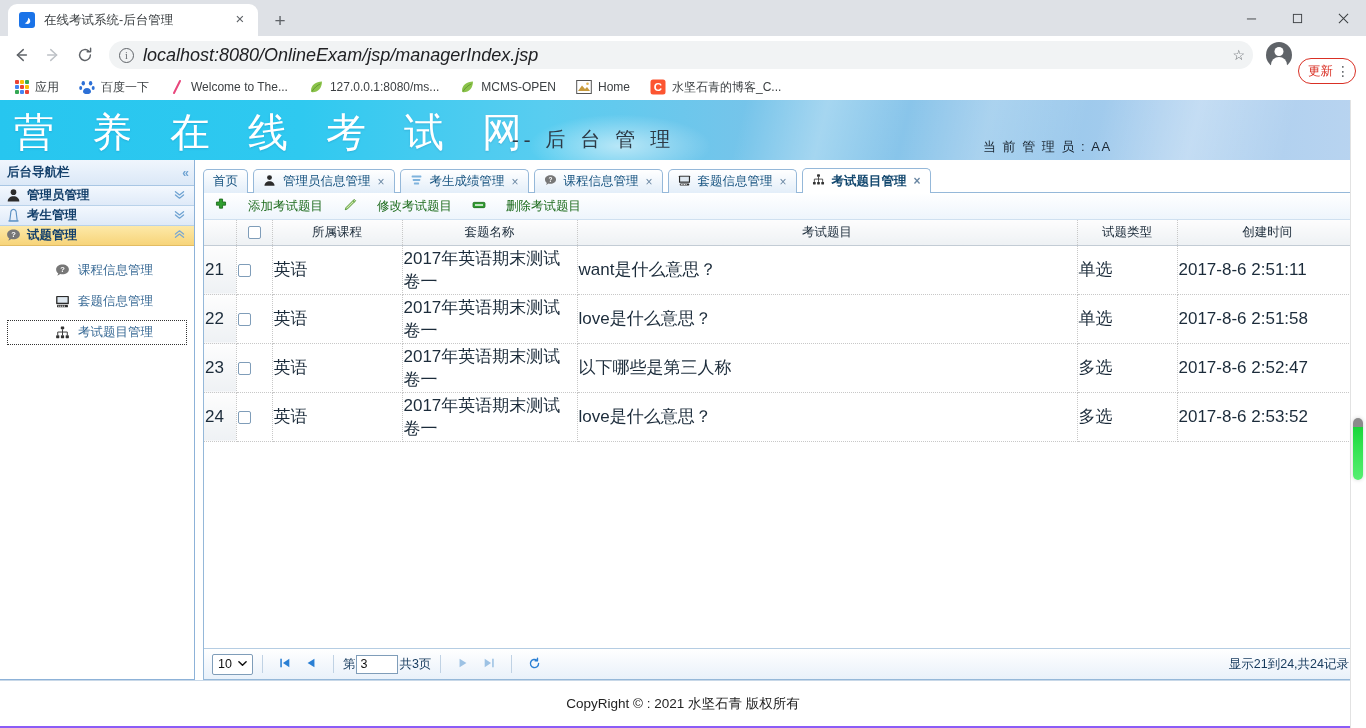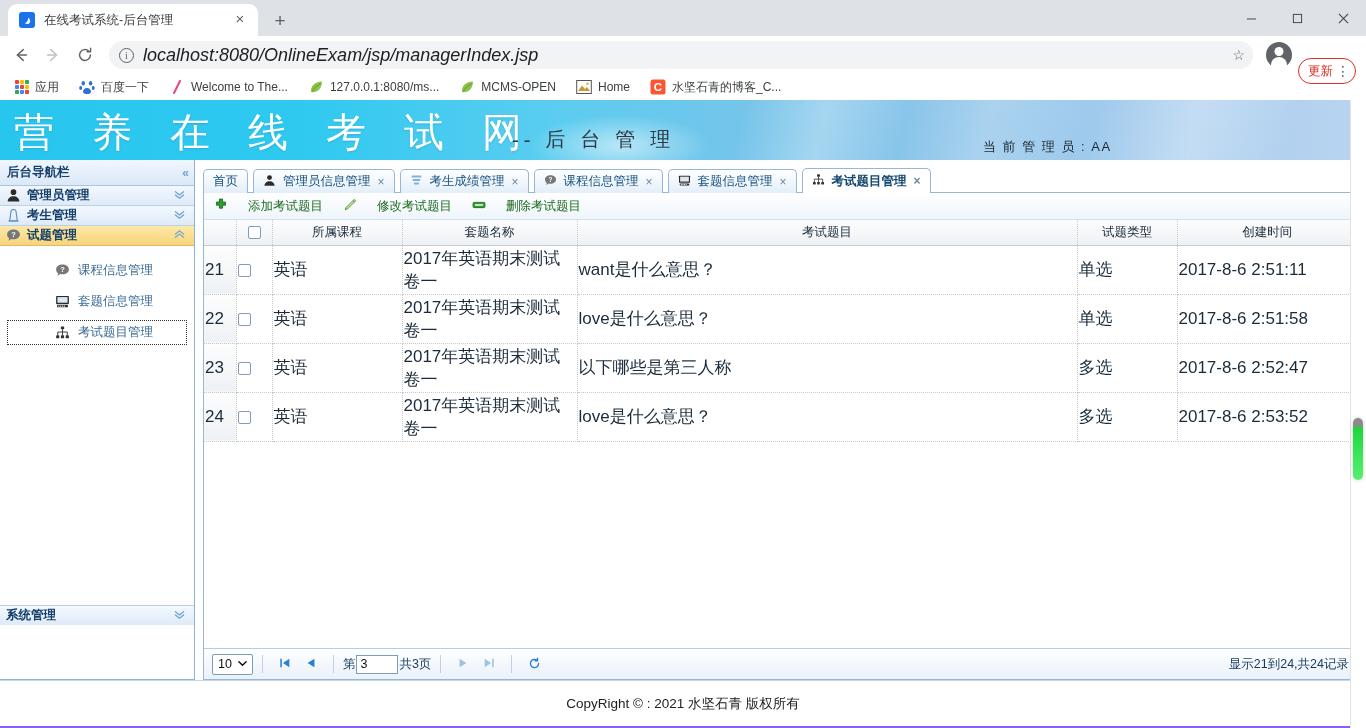--- a/index.html
+++ b/index.html
@@ -492,28 +492,20 @@
                   <rect x="1.2" y="11" width="3.4" height="3" rx="0.5" fill="#333"></rect>
                   <rect x="6.3" y="11" width="3.4" height="3" rx="0.5" fill="#333"></rect>
                   <rect x="11.4" y="11" width="3.4" height="3" rx="0.5" fill="#333"></rect>
                   <path d="M8 4.5 V7.5 M2.9 11 V7.5 H13.1 V11 M8 7.5 V11" stroke="#333" stroke-width="1" fill="none"></path>
                 </svg>
             </span>
             <span>考试题目管理</span>
           </div>
         </div>
 
-        <div class="acc-item foot">
-          <span>系统管理</span>
-          <span class="chev">
-            <svg width="13" height="13" viewBox="0 0 16 16">
-                <path d="M3 4.5 L8 8.5 L13 4.5 M3 8.5 L8 12.5 L13 8.5" fill="none" stroke="#6fa3d2" stroke-width="1.6" stroke-linecap="round" stroke-linejoin="round"></path>
-              </svg>
-          </span>
-        </div>
         <div class="sidebar-tail"></div>
       </div>
 
       <div class="content">
 
         <div class="tabbar">
           <div class="ptab">
             <span>首页</span>
           </div>
           <div class="ptab">

